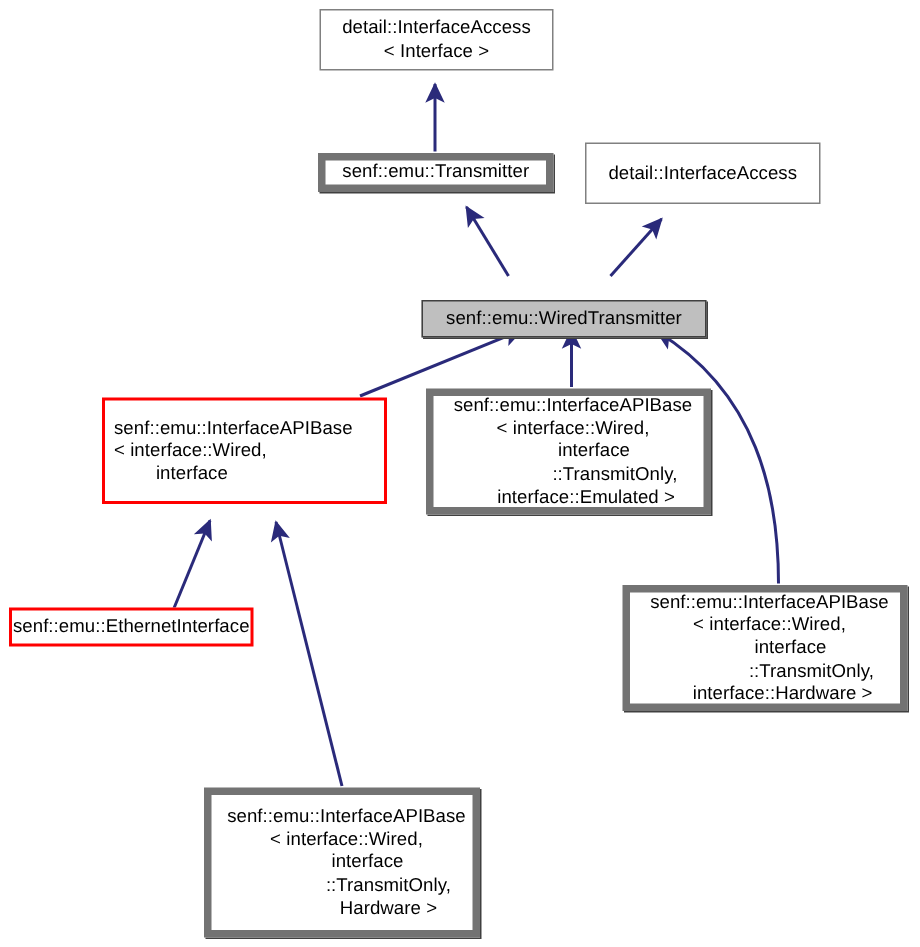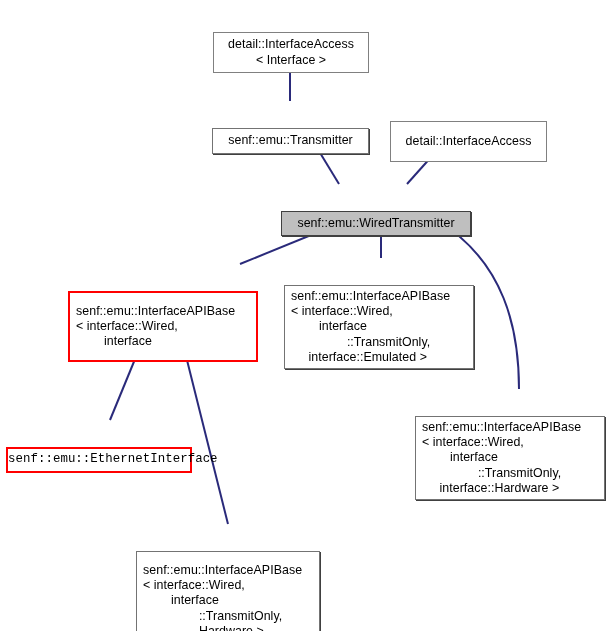--- a/index.html
+++ b/index.html
@@ -30,25 +30,25 @@
     border: 1px solid #808080;
     display: flex;
     flex-direction: column;
     justify-content: center;
     text-align: center;
     color: #000000;
     font-size: 12.4px;
     line-height: 15.2px;
     letter-spacing: 0.05px;
     z-index: 2;
-    margin-top: 26px;
   }
   .node.solid {
-    border: 1px solid #737373;
+    border: 5px solid #737373;
     box-shadow: 1px 1px 0 0 #404040;
+    align-items: center;
   }
   .node.highlight {
     background: #bfbfbf;
     border: 1px solid #404040;
     box-shadow: 1px 1px 0 0 #404040;
   }
   .node.red {
     border: 2px solid #ff0000;
   }
   .node .line {
@@ -94,21 +94,21 @@
   </div>
 
   <div class="node centered solid" style="left:212px; top:102px; width:157px; height:26px;">
     <span class="line">senf::emu::Transmitter</span>
   </div>
 
   <div class="node centered" style="left:390px; top:95px; width:157px; height:41px;">
     <span class="line">detail::InterfaceAccess</span>
   </div>
 
-  <div class="node centered highlight" style="left:281px; top:185px; width:190px; height:25px;">
+  <div class="node centered highlight" style="left:281px; top:200px; width:190px; height:25px;">
     <span class="line">senf::emu::WiredTransmitter</span>
   </div>
 
   <div class="node lefty red" style="left:68px; top:265px; width:190px; height:71px;">
     <span class="line">senf::emu::InterfaceAPIBase</span>
     <span class="line">&lt; interface::Wired,</span>
     <span class="line">        interface</span>
   </div>
 
   <div class="node lefty solid" style="left:284px; top:259px; width:190px; height:84px;">
@@ -120,21 +120,21 @@
   </div>
 
   <div class="node lefty solid" style="left:415px; top:390px; width:190px; height:84px;">
     <span class="line">senf::emu::InterfaceAPIBase</span>
     <span class="line">&lt; interface::Wired,</span>
     <span class="line">        interface</span>
     <span class="line">                ::TransmitOnly,</span>
     <span class="line">     interface::Hardware &gt;</span>
   </div>
 
-  <div class="node centered red" style="left:6px; top:421px; width:186px; height:26px;font-family:Liberation Mono, monospace;">
+  <div class="node centered red" style="left:6px; top:405px; width:163px; height:26px;">
     <span class="line">senf::emu::EthernetInterface</span>
   </div>
 
   <div class="node lefty solid" style="left:136px; top:525px; width:184px; height:100px;">
     <span class="line">senf::emu::InterfaceAPIBase</span>
     <span class="line">&lt; interface::Wired,</span>
     <span class="line">        interface</span>
     <span class="line">                ::TransmitOnly,</span>
     <span class="line">                Hardware &gt;</span>
   </div>

